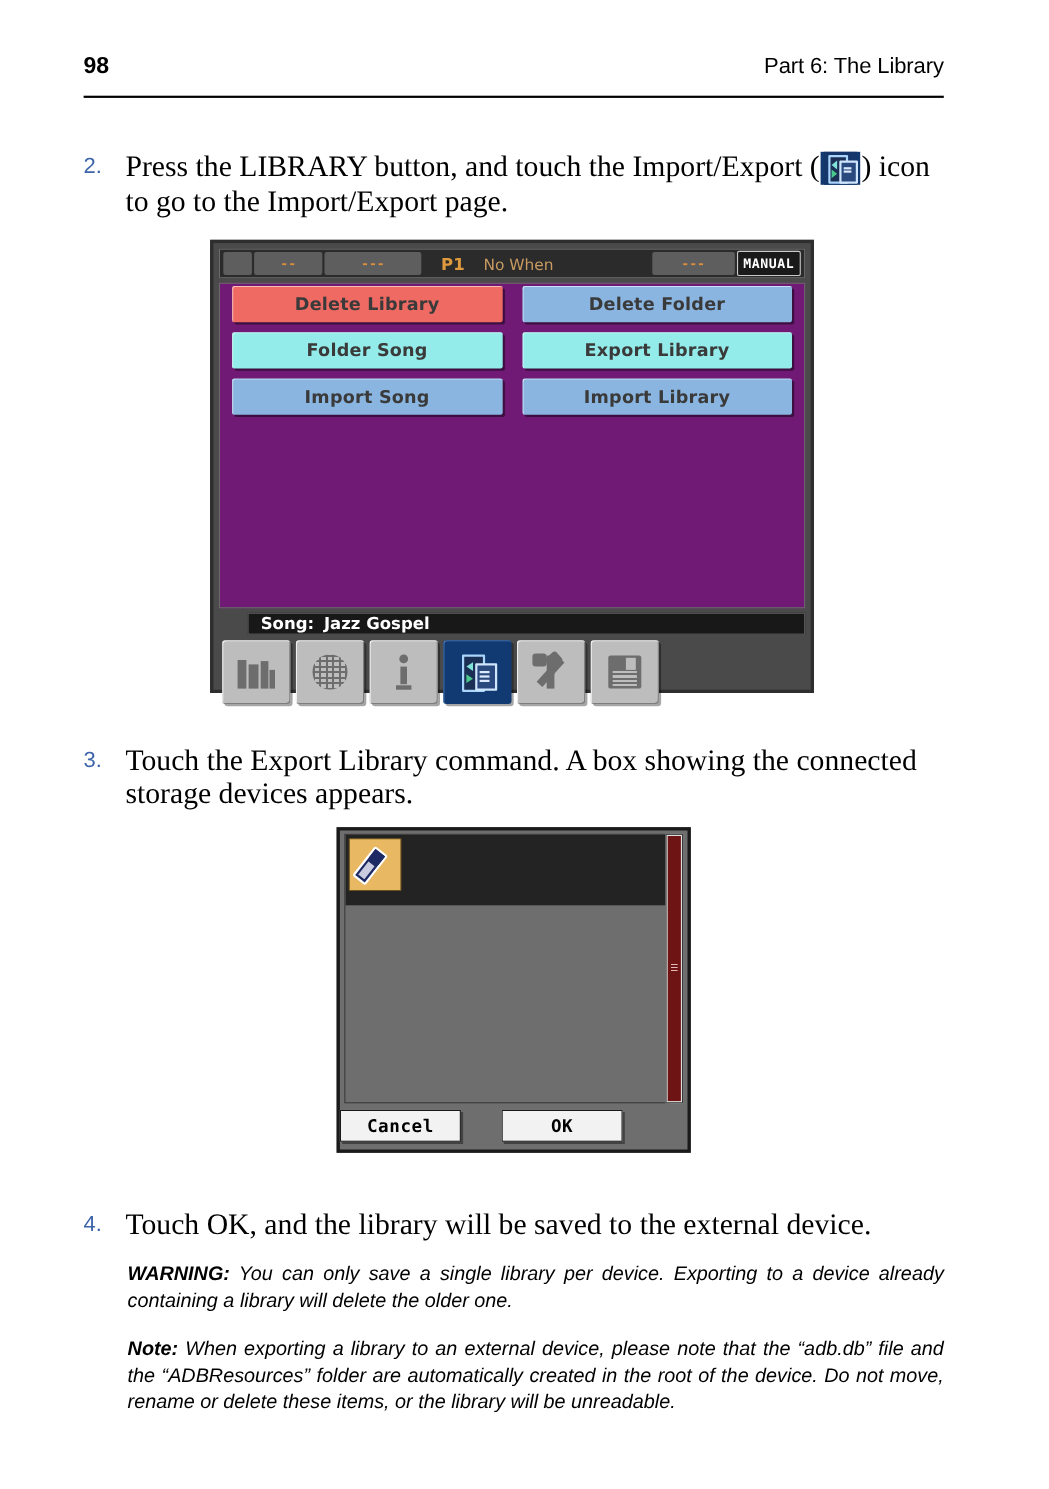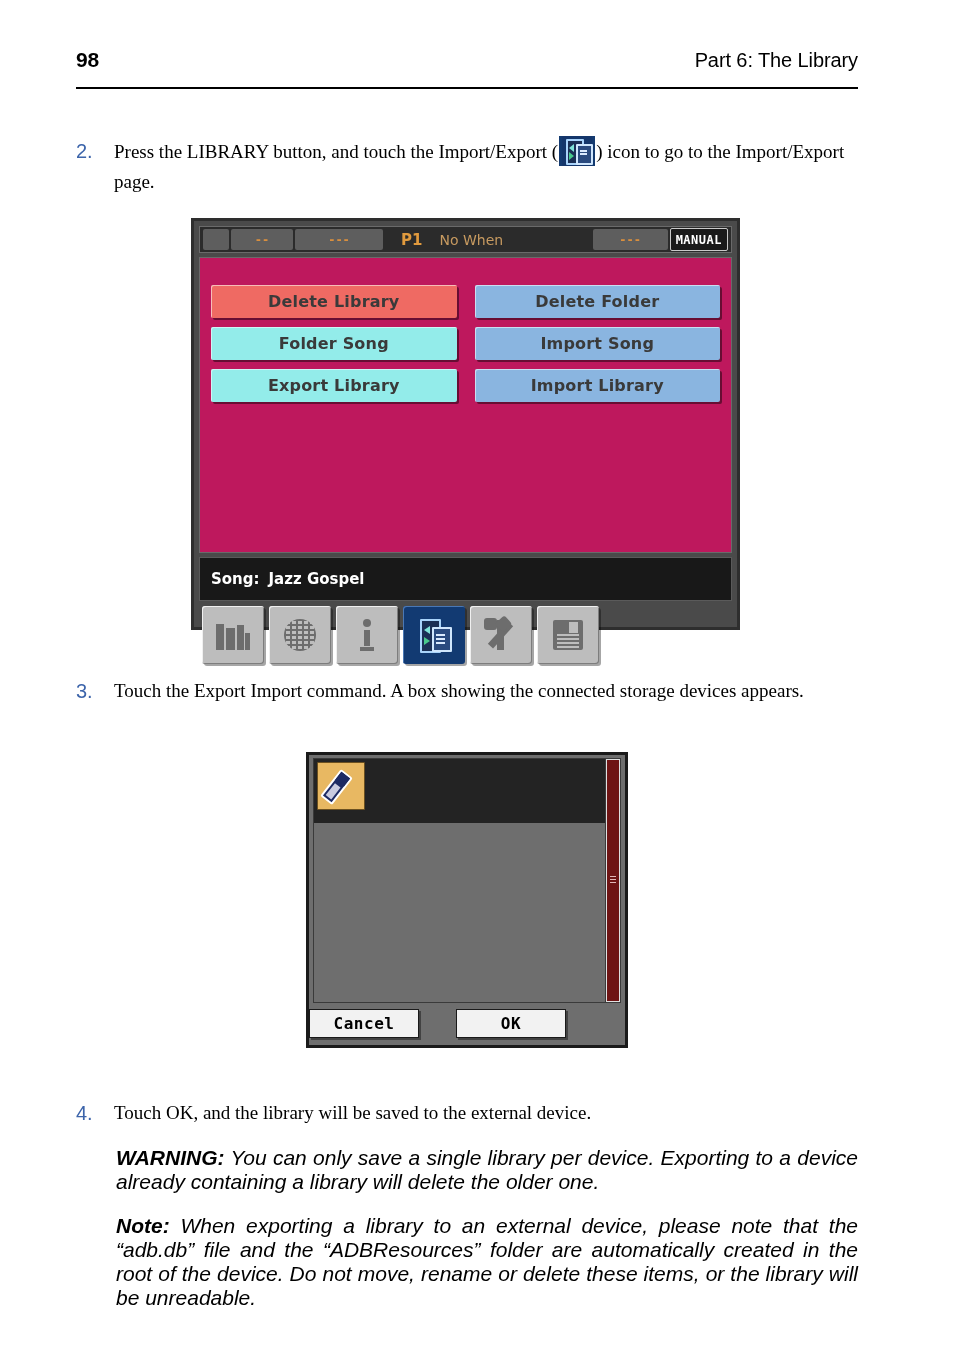--- a/index.html
+++ b/index.html
@@ -54,21 +54,21 @@
   }
   .step-num {
     font-family: "Liberation Sans", sans-serif;
     font-size: 20px;
     color: #3c64aa;
     width: 38px;
     flex: none;
     line-height: 30px;
   }
   .step-body {
-    font-size: 19px;
+    font-size: 27px;
     line-height: 30px;
     flex: 1;
   }
   #step2 { left: 76px; top: 136px; }
   #step3 { left: 76px; top: 676px; }
   #step4 { left: 76px; top: 1098px; }
 
   .inline-icon {
     display: inline-block;
     width: 36px;
@@ -179,24 +179,24 @@
     font-family: "DejaVu Sans Mono", monospace;
     font-size: 12px;
     font-weight: bold;
     color: #ffffff;
     letter-spacing: 0.5px;
   }
 
   .dev-main {
     margin-top: 4px;
     height: 296px;
-    background: #be185d;
+    background: #701a75;
     border: 1px solid #6a6a6a;
     box-sizing: border-box;
-    padding: 27px 11px;
+    padding: 2px 11px;
   }
   .btn-grid {
     display: grid;
     grid-template-columns: 1fr 1fr;
     gap: 9px 18px;
   }
   .dev-btn {
     height: 33px;
     display: flex;
     align-items: center;
@@ -209,32 +209,33 @@
     box-shadow: inset 1px 1px 0 rgba(255,255,255,0.55),
                 2px 2px 0 rgba(0,0,0,0.45);
     letter-spacing: 0.2px;
   }
   .dev-btn.red { background: #ef6a63; }
   .dev-btn.cyan { background: #93ecea; }
   .dev-btn.blue { background: #8ab5e0; }
 
   .dev-songbar {
     margin-top: 4px;
-    height: 44px;
+    height: 20px;
     background: #181818;
     border: 1px solid #5a5a5a;
     box-sizing: border-box;
     display: flex;
     align-items: center;
     padding-left: 11px;
     gap: 9px;
     font-family: "DejaVu Sans", sans-serif;
     font-size: 15px;
     font-weight: bold;
     color: #ffffff;
+    margin-left: 26px;
   }
 
   .dev-toolbar {
     margin-top: 5px;
     height: 60px;
     display: flex;
     gap: 5px;
     padding-left: 3px;
   }
   .tool-btn {
@@ -421,21 +422,21 @@
     box-shadow: 2px 2px 0 rgba(0,0,0,0.4);
     letter-spacing: 0.5px;
   }
 
   
   .callout {
     position: absolute;
     left: 116px;
     width: 742px;
     font-family: "Liberation Sans", sans-serif;
-    font-size: 21px;
+    font-size: 18px;
     font-style: italic;
     line-height: 24px;
     text-align: justify;
   }
   .callout b { font-style: italic; font-weight: bold; }
   #warning-block { top: 1146px; }
   #note-block { top: 1214px; }
 </style>
 </head>
 <body>
@@ -473,22 +474,22 @@
     </span>
     <span class="sb-seg s4">---</span>
     <span class="sb-manual">MANUAL</span>
   </div>
 
   <div class="dev-main">
     <div class="btn-grid">
       <div class="dev-btn red">Delete Library</div>
       <div class="dev-btn blue">Delete Folder</div>
       <div class="dev-btn cyan">Folder Song</div>
+      <div class="dev-btn cyan">Export Library</div>
       <div class="dev-btn blue">Import Song</div>
-      <div class="dev-btn cyan">Export Library</div>
       <div class="dev-btn blue">Import Library</div>
     </div>
   </div>
 
   <div class="dev-songbar">
     <span>Song:</span>
     <span>Jazz Gospel</span>
   </div>
 
   <div class="dev-toolbar">
@@ -536,21 +537,21 @@
       <span class="ic-disk">
         <span class="shutter"></span>
           <span class="label"></span>
       </span>
     </div>
   </div>
 </div>
 
 <div class="step" id="step3">
   <span class="step-num">3.</span>
-  <span class="step-body">Touch the Export Import command. A box showing the connected storage devices appears.</span>
+  <span class="step-body">Touch the Export Library command. A box showing the connected storage devices appears.</span>
 </div>
 
 <div id="figure-dialog">
   <div class="dlg-listarea">
     <div class="dlg-toprow">
       <div class="device-tile">
         <span class="usb-stick">
           <span class="usb-cap"></span>
           <span class="usb-body-line"></span>
         </span>

